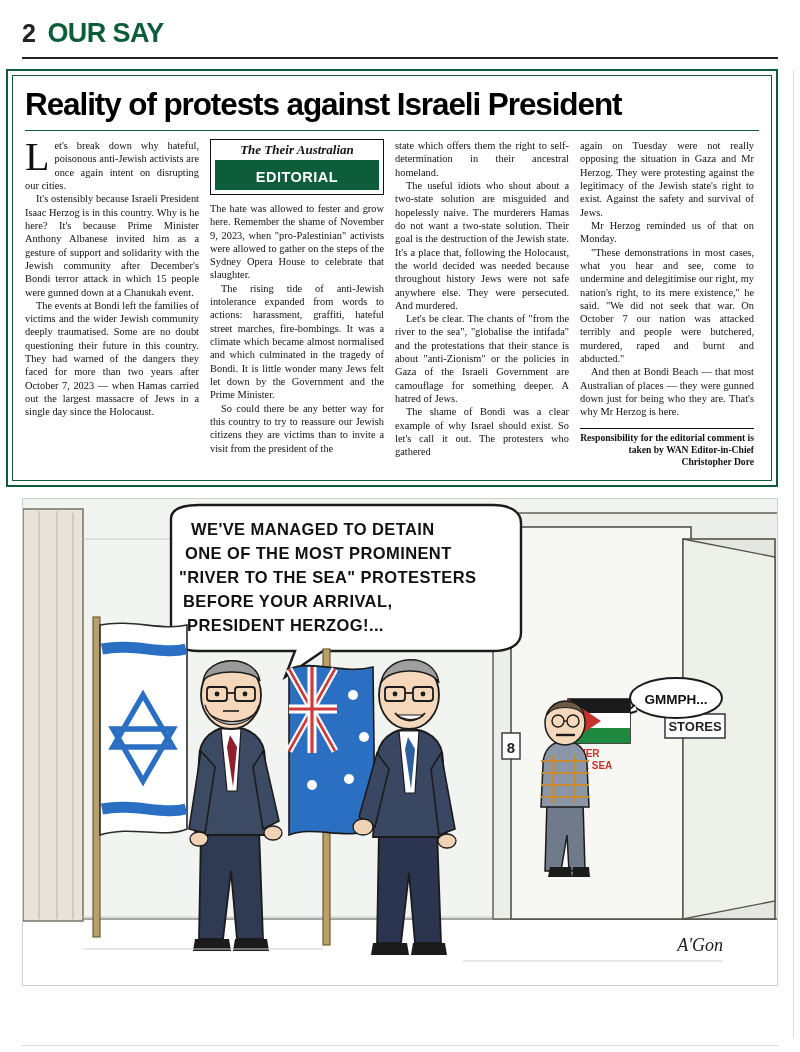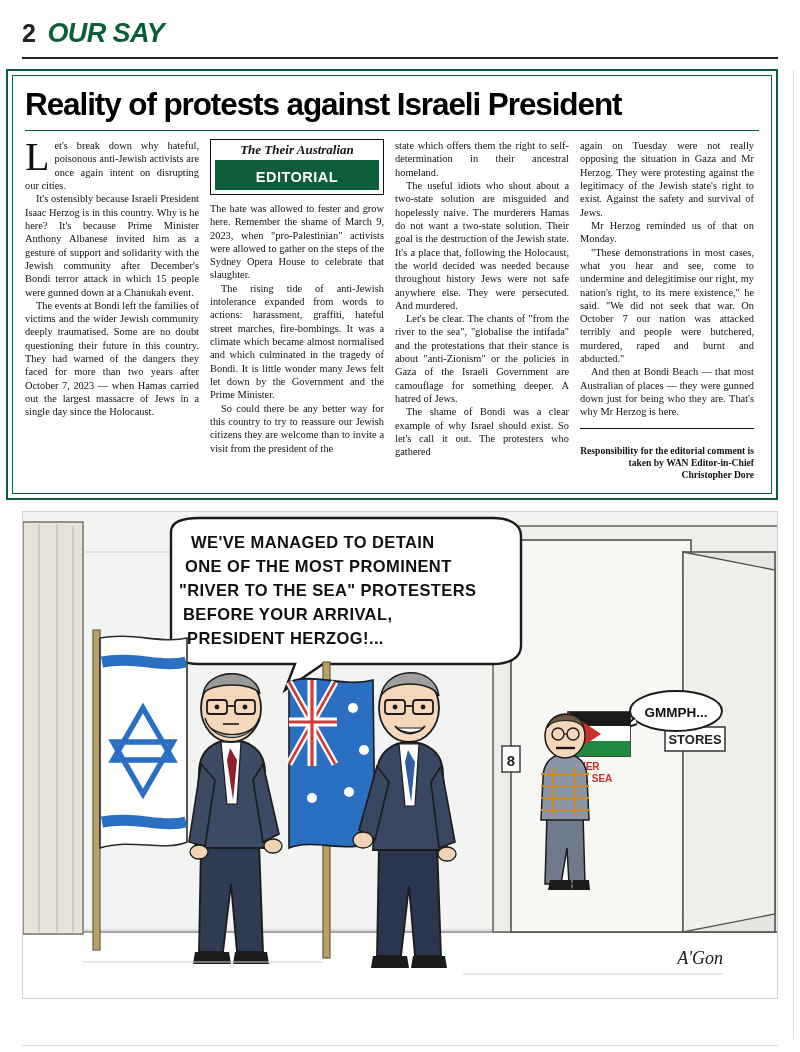--- a/index.html
+++ b/index.html
@@ -33,21 +33,20 @@
     font-family: "Liberation Sans", sans-serif;
     font-size: 25px;
     font-weight: 700;
     color: #222;
     letter-spacing: -0.5px;
   }
   .section-title {
     font-family: "Liberation Sans", sans-serif;
     font-size: 27px;
     font-weight: 700;
-    font-style: italic;
     color: #0d5c3a;
     letter-spacing: -0.6px;
   }
   .masthead-rule {
     height: 2px;
     background: #222;
     margin: 2px 22px 0 22px;
   }
 
   
@@ -131,21 +130,21 @@
     font-family: "Liberation Sans", sans-serif;
     font-weight: 700;
     font-size: 14.5px;
     letter-spacing: 0.5px;
     padding: 8px 0 3px 0;
   }
 
   .credit {
     margin-top: 9px;
     border-top: 1.5px solid #111;
-    padding-top: 16px;
+    padding-top: 3px;
     font-family: "Liberation Serif", serif;
     font-size: 9.6px;
     font-weight: 700;
     text-align: right;
     line-height: 1.25;
   }
 
   
   .cartoon-wrap {
     margin: 11px 22px 0 22px;
@@ -196,23 +195,23 @@
           <p class="first"><span class="dropcap">L</span><span>et's break down why hateful, poisonous anti-Jewish activists are once again intent on disrupting our cities.</span></p>
           <p>It's ostensibly because Israeli President Isaac Herzog is in this country. Why is he here? It's because Prime Minister Anthony Albanese invited him as a gesture of support and solidarity with the Jewish community after December's Bondi terror attack in which 15 people were gunned down at a Chanukah event.</p>
           <p>The events at Bondi left the families of victims and the wider Jewish community deeply traumatised. Some are no doubt questioning their future in this country. They had warned of the dangers they faced for more than two years after October 7, 2023 — when Hamas carried out the largest massacre of Jews in a single day since the Holocaust.</p>
         </div>
 
         <div class="col">
           <div class="stamp">
             <div class="stamp-title">The Their Australian</div>
             <div class="stamp-word">EDITORIAL</div>
           </div>
-          <p class="first">The hate was allowed to fester and grow here. Remember the shame of March 9, 2023, when "pro-Palestinian" activists were allowed to gather on the steps of the Sydney Opera House to celebrate that slaughter.</p>
+          <p class="first">The hate was allowed to fester and grow here. Remember the shame of November 9, 2023, when "pro-Palestinian" activists were allowed to gather on the steps of the Sydney Opera House to celebrate that slaughter.</p>
           <p>The rising tide of anti-Jewish intolerance expanded from words to actions: harassment, graffiti, hateful street marches, fire-bombings. It was a climate which became almost normalised and which culminated in the tragedy of Bondi. It is little wonder many Jews felt let down by the Government and the Prime Minister.</p>
-          <p>So could there be any better way for this country to try to reassure our Jewish citizens they are welcome than to invite a visit from the president of the</p>
+          <p>So could there be any better way for this country to try to reassure our Jewish citizens they are victims than to invite a visit from the president of the</p>
         </div>
 
         <div class="col">
           <p class="first">state which offers them the right to self-determination in their ancestral homeland.</p>
           <p>The useful idiots who shout about a two-state solution are misguided and hopelessly naive. The murderers Hamas do not want a two-state solution. Their goal is the destruction of the Jewish state. It's a place that, following the Holocaust, the world decided was needed because throughout history Jews were not safe anywhere else. They were persecuted. And murdered.</p>
           <p>Let's be clear. The chants of "from the river to the sea", "globalise the intifada" and the protestations that their stance is about "anti-Zionism" or the policies in Gaza of the Israeli Government are camouflage for something deeper. A hatred of Jews.</p>
           <p>The shame of Bondi was a clear example of why Israel should exist. So let's call it out. The protesters who gathered</p>
         </div>
 
         <div class="col">

